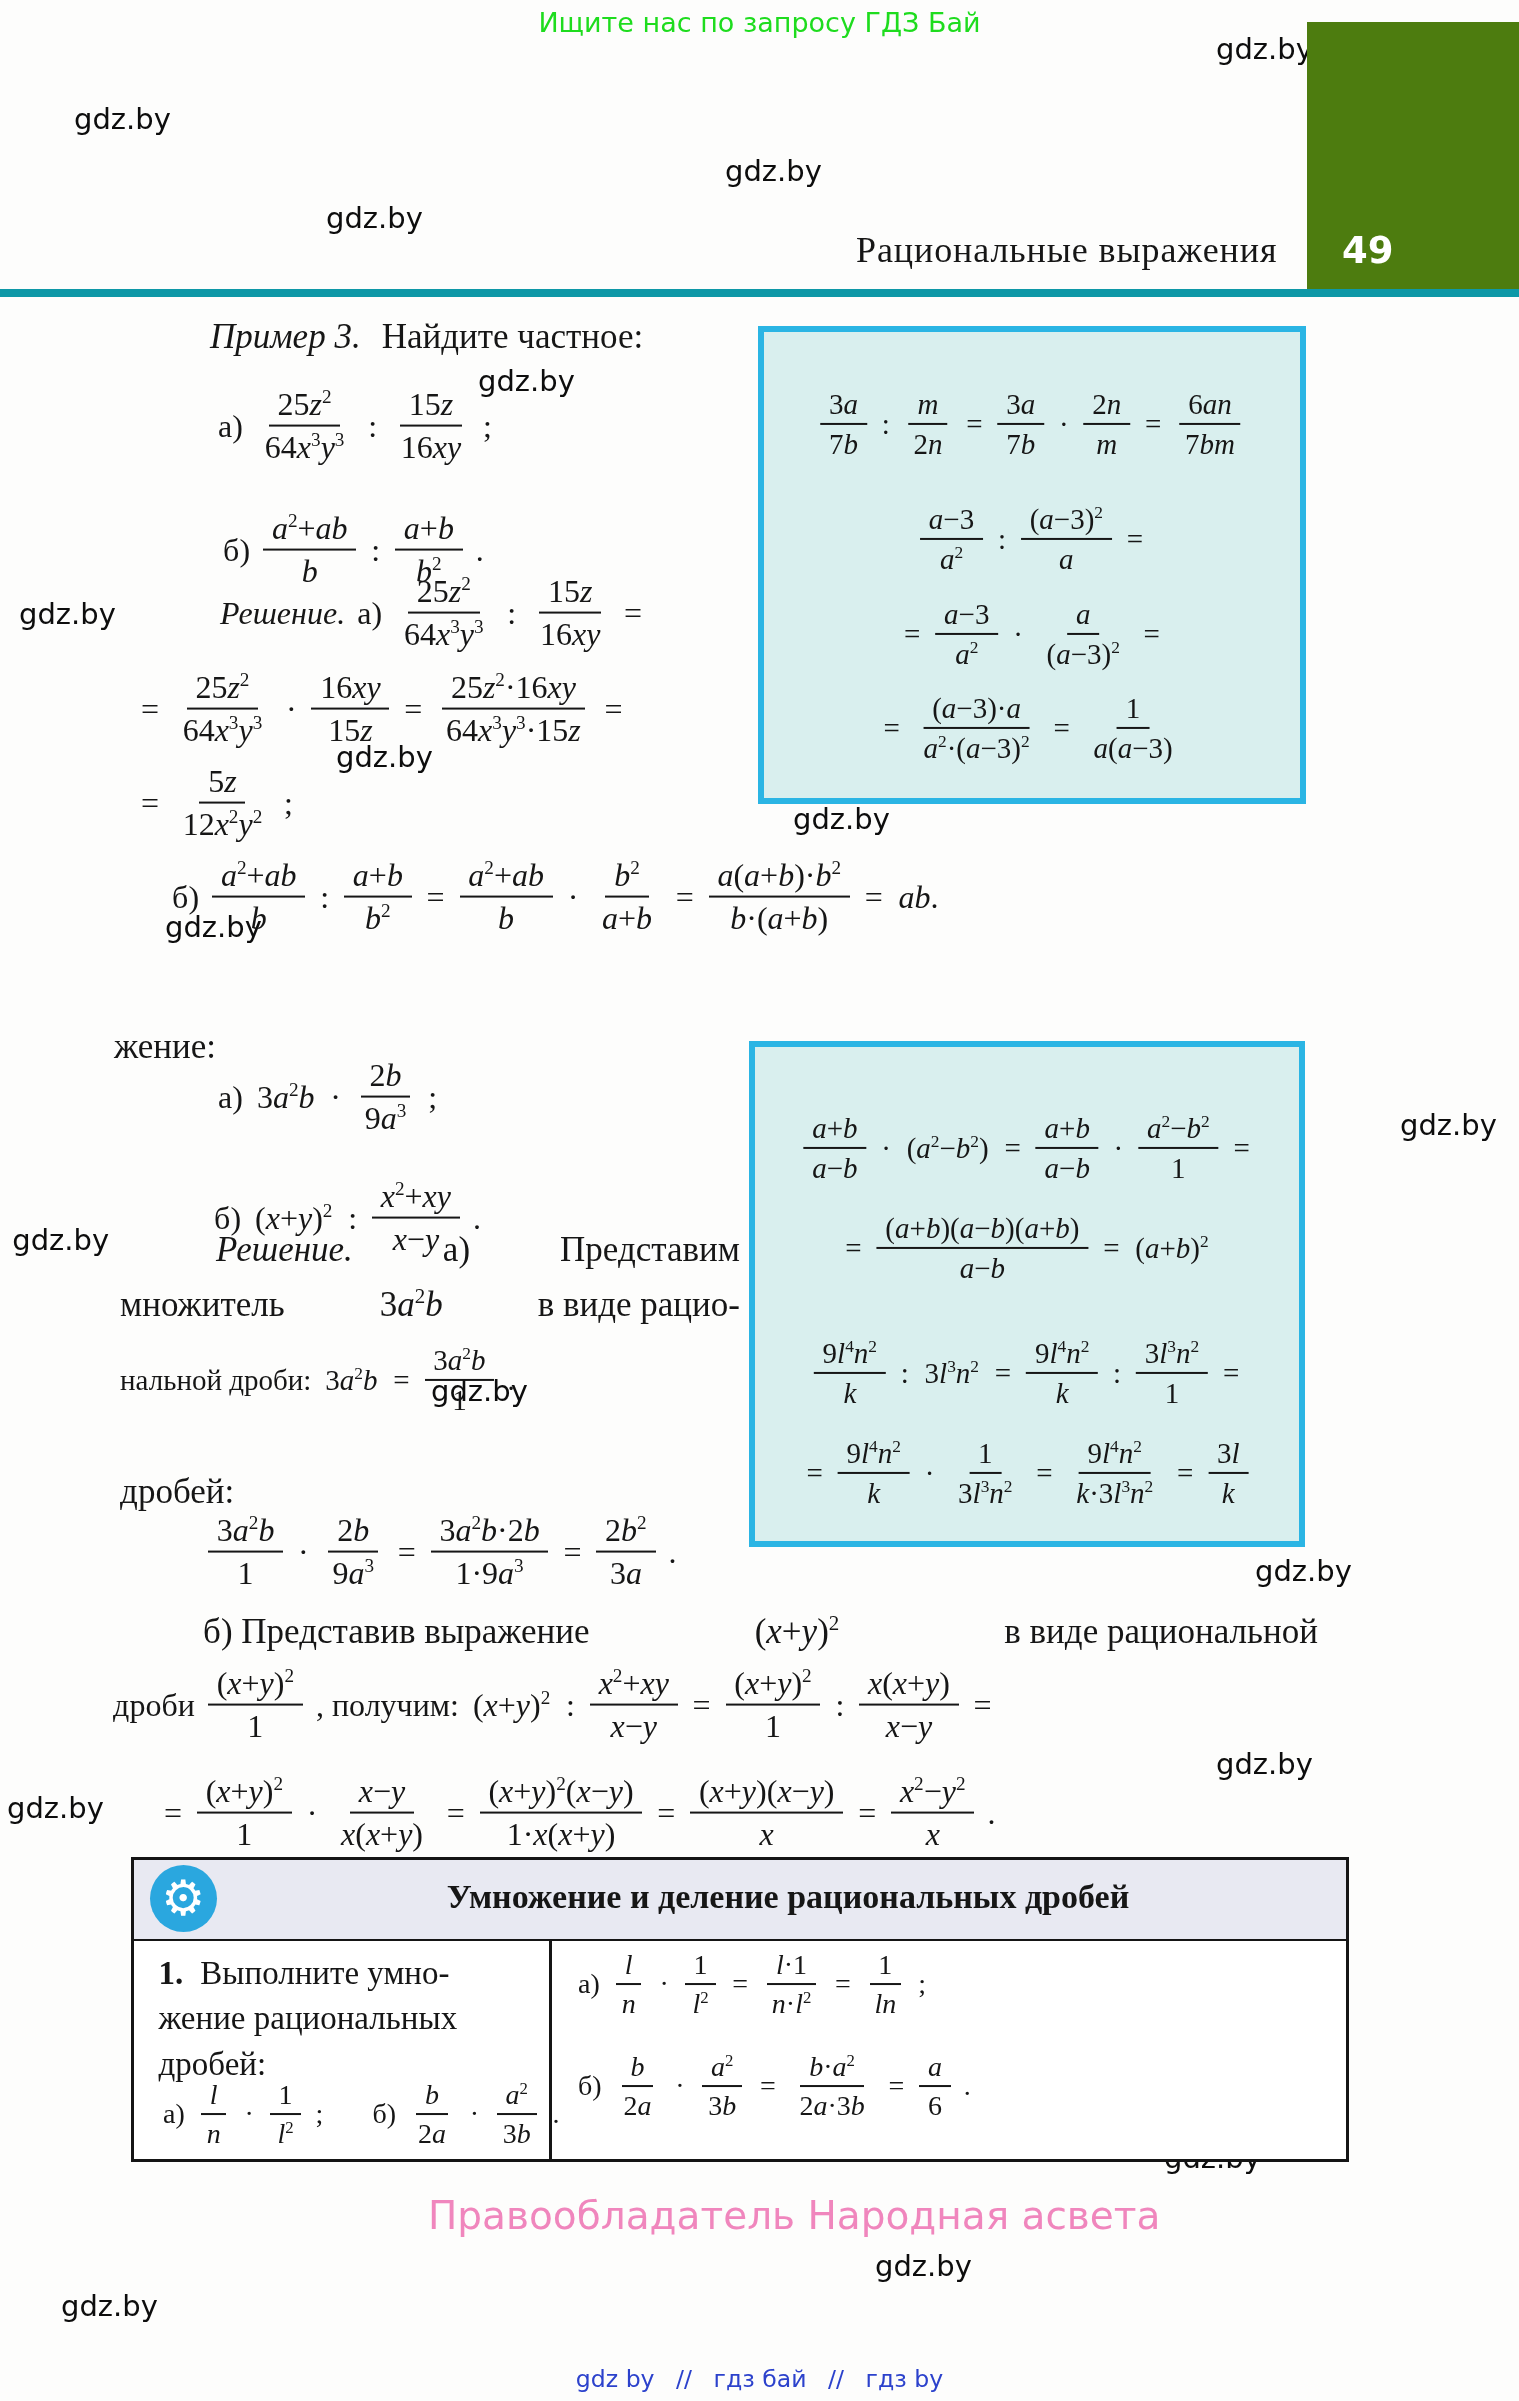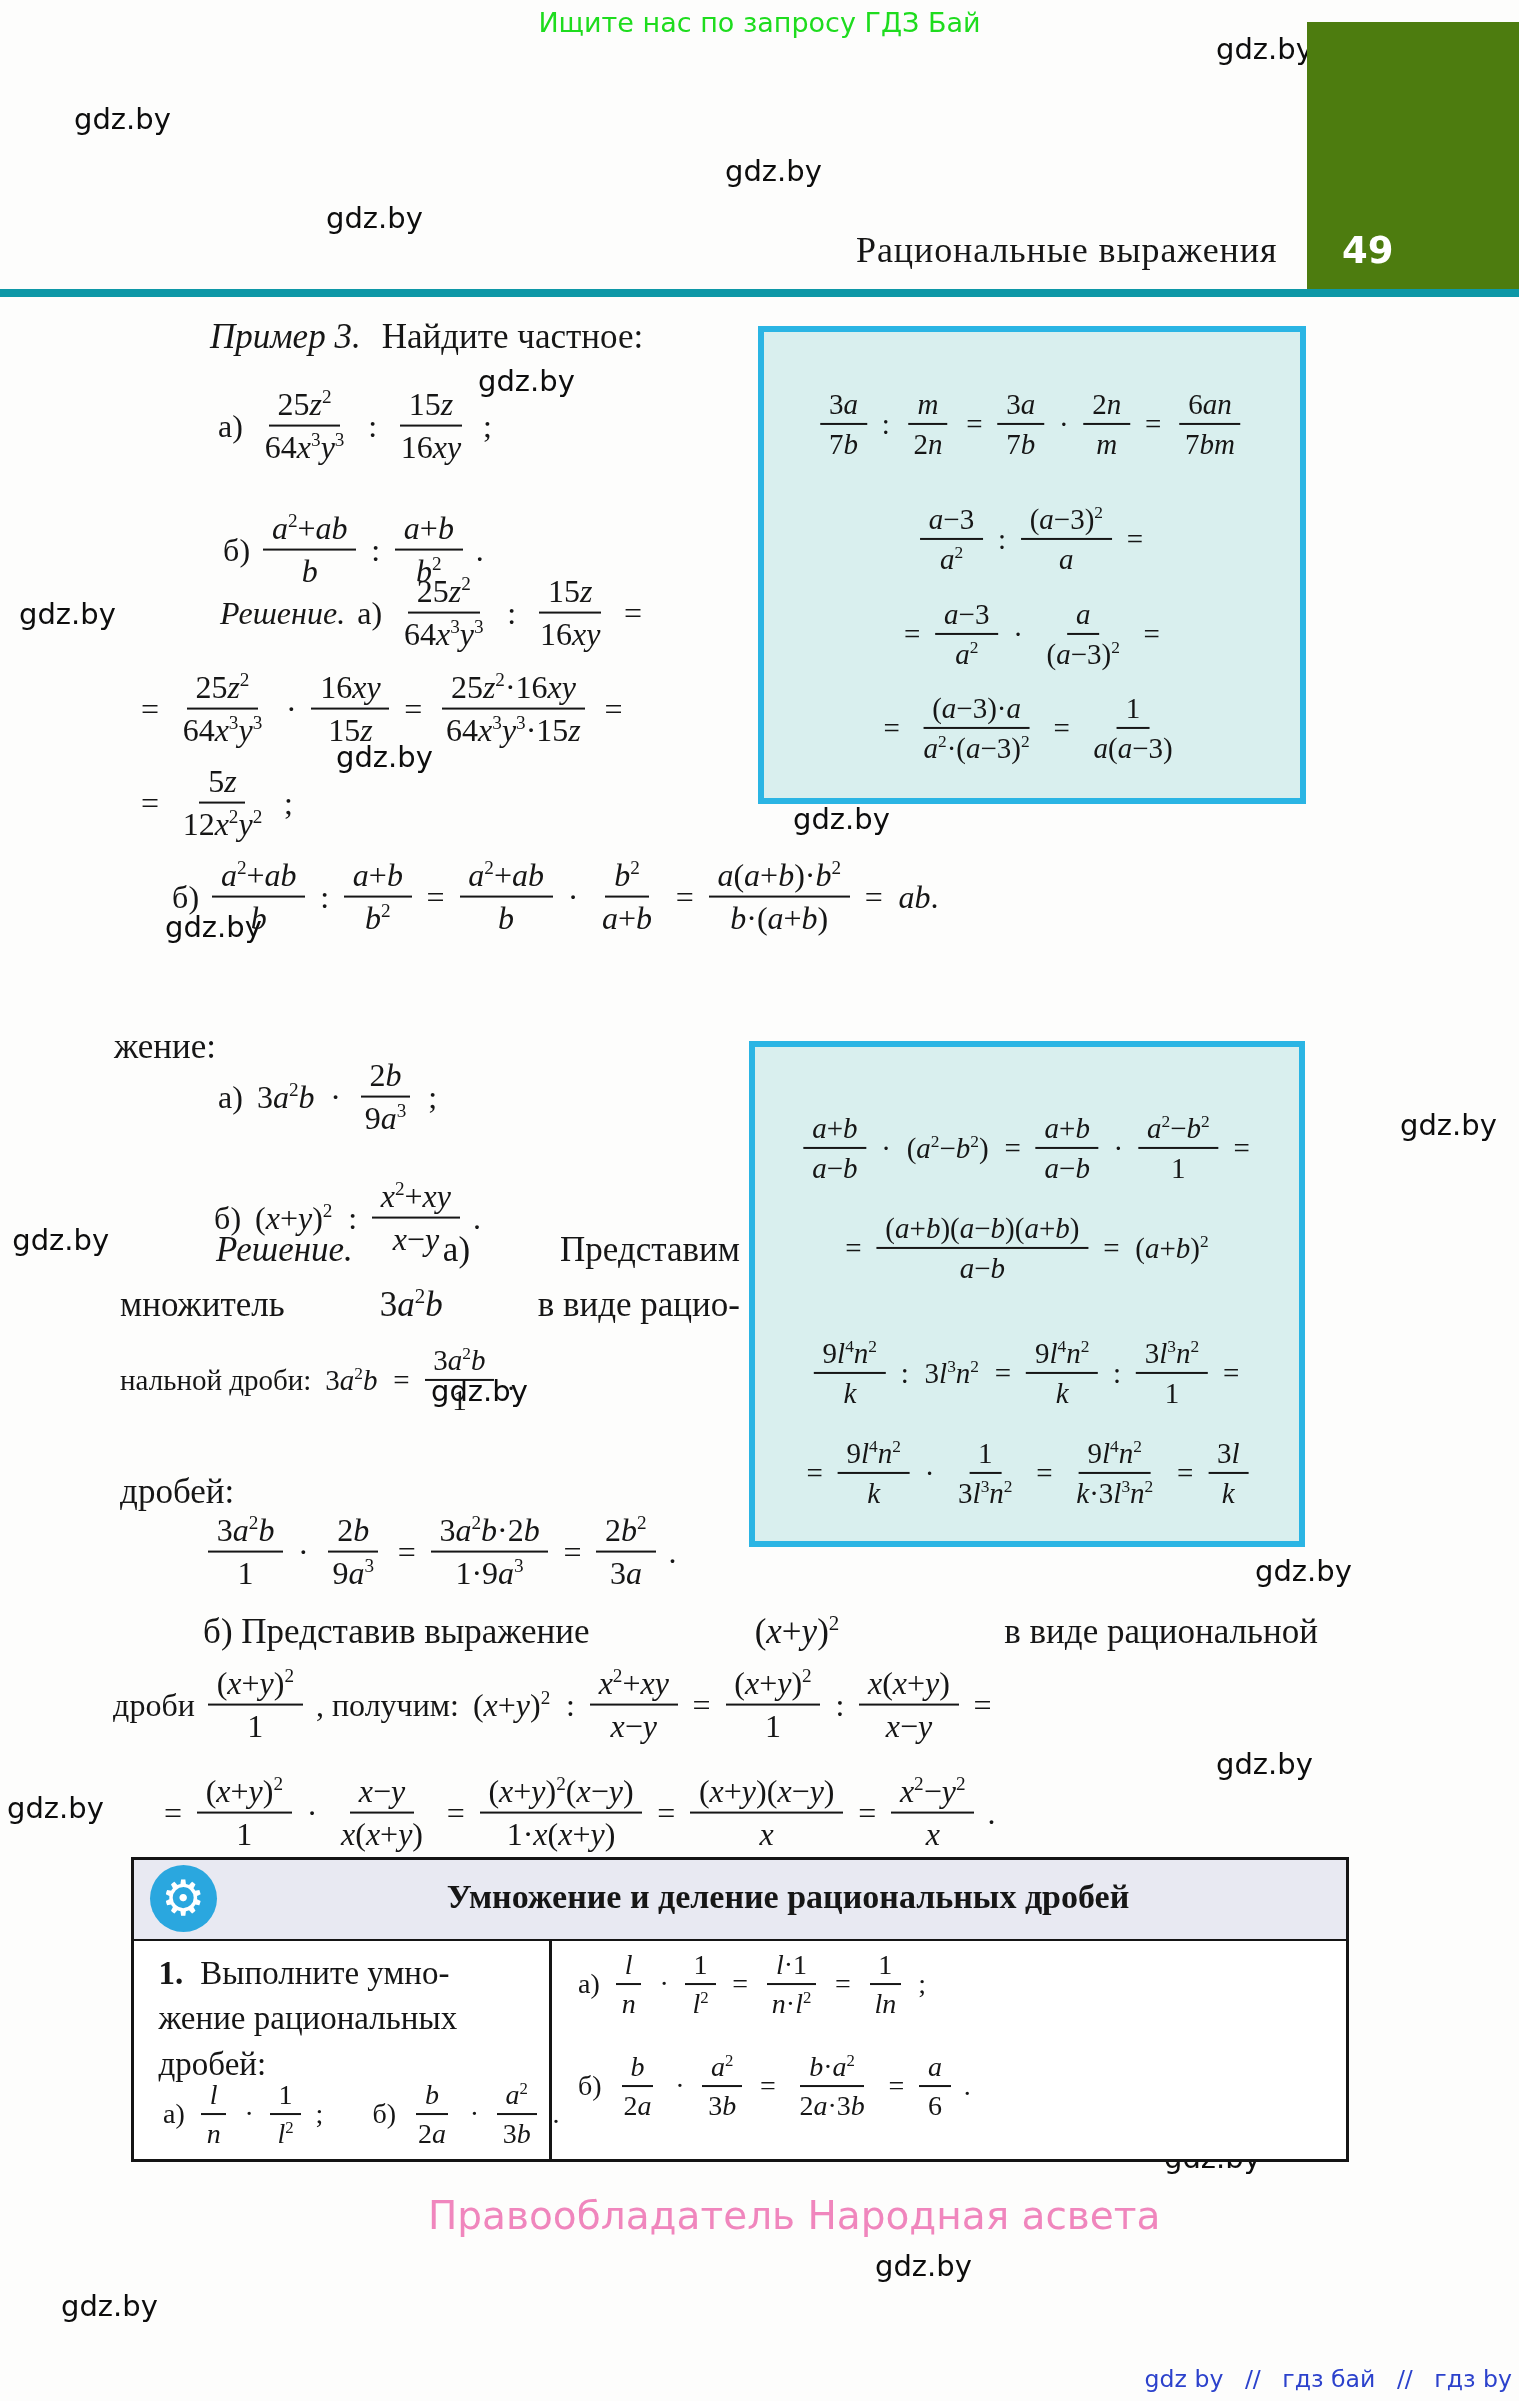--- a/index.html
+++ b/index.html
@@ -43,21 +43,21 @@
             background:#2aa7df;display:flex;align-items:center;justify-content:center;}
   .taskicon span{color:#fff;font-size:49px;line-height:1;font-family:"DejaVu Sans",sans-serif;}
   .tasktitle{position:absolute;left:96px;right:0;top:17.5px;text-align:center;
              font-weight:bold;font-size:34px;}
   .taskdivider{position:absolute;left:415px;top:81px;bottom:0;width:2.6px;background:#151515;}
   .taskbox .txt{font-size:33px;}
   .taskbox .eq{font-size:28px;}
   
   .copyright{position:absolute;left:392px;top:2193px;font-family:"DejaVu Sans",sans-serif;
              font-size:39px;color:#f086bd;white-space:nowrap;margin-left:36px;}
-  .links{position:absolute;left:0;right:0;top:2365px;text-align:right;
+  .links{position:absolute;left:0;right:0;top:2365px;text-align:center;
          font-family:"DejaVu Sans",sans-serif;font-size:23.6px;color:#2c42cc;}
   .links span{margin:0 7px;cursor:pointer;}
 </style>
 </head>
 <body>
 
 <div class="page">
 
   <div class="promo">Ищите нас по запросу ГДЗ Бай</div>
 

